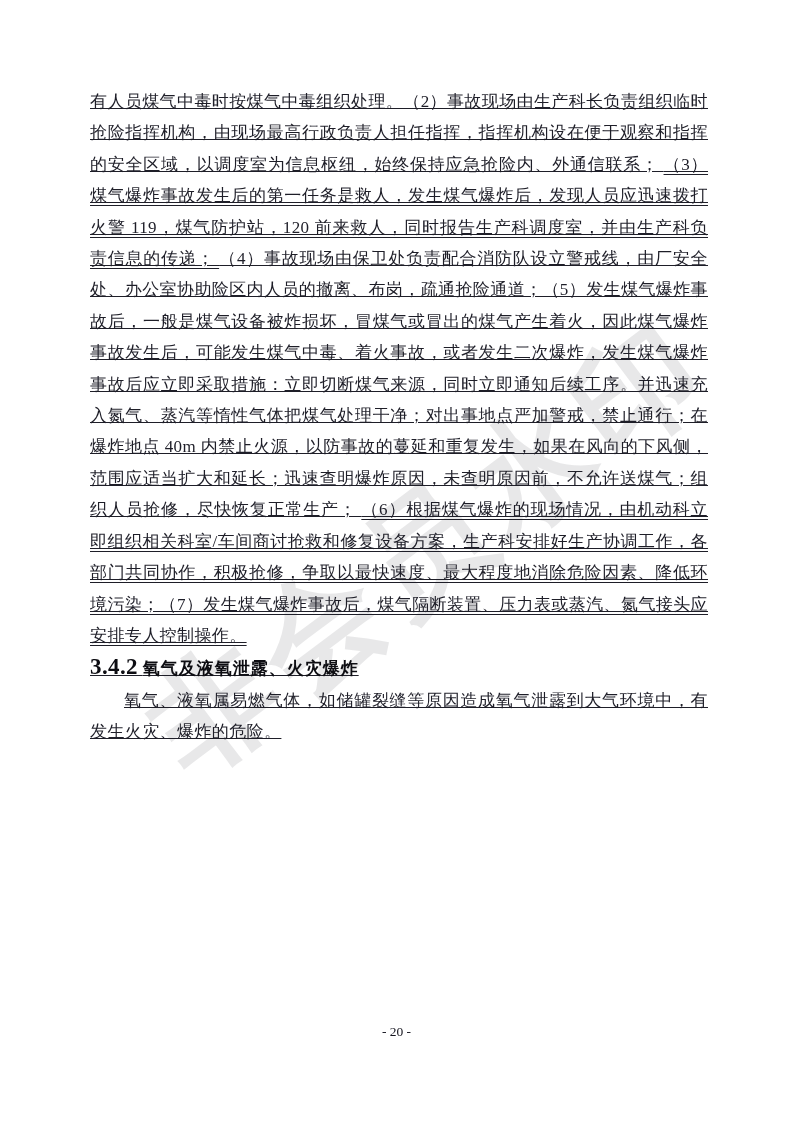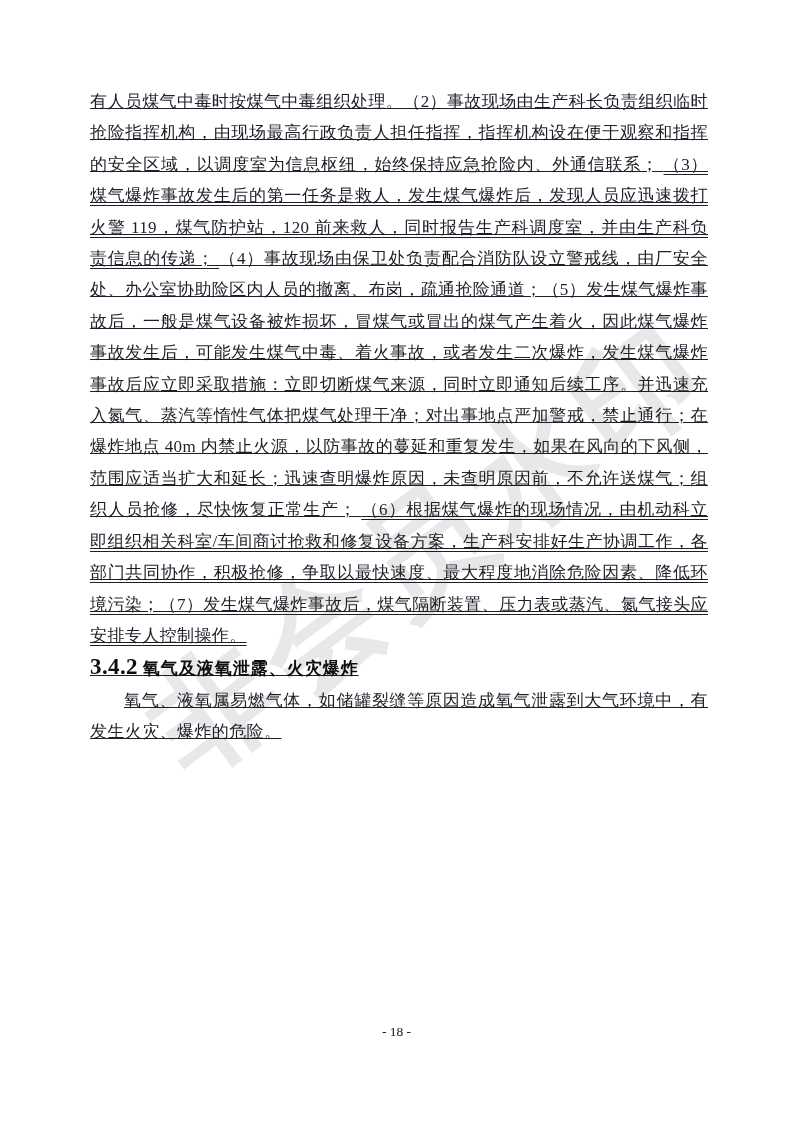--- a/index.html
+++ b/index.html
@@ -81,15 +81,15 @@
 
     <p class="heading"><span class="num">3.4.2</span><span> </span><span class="ttl">氧气及液氧泄露、火灾爆炸</span></p>
 
     <p class="indent">氧气、液氧属易燃气体，如储罐裂缝等原因造成氧气泄露到大气环境中，有发生火灾、爆炸的危险。</p>
 
 
 
 
   </div>
 
-  <div class="pageno">- 18 -</div>
+  <div class="pageno">- 20 -</div>
 
 </div>
 
 </body></html>

